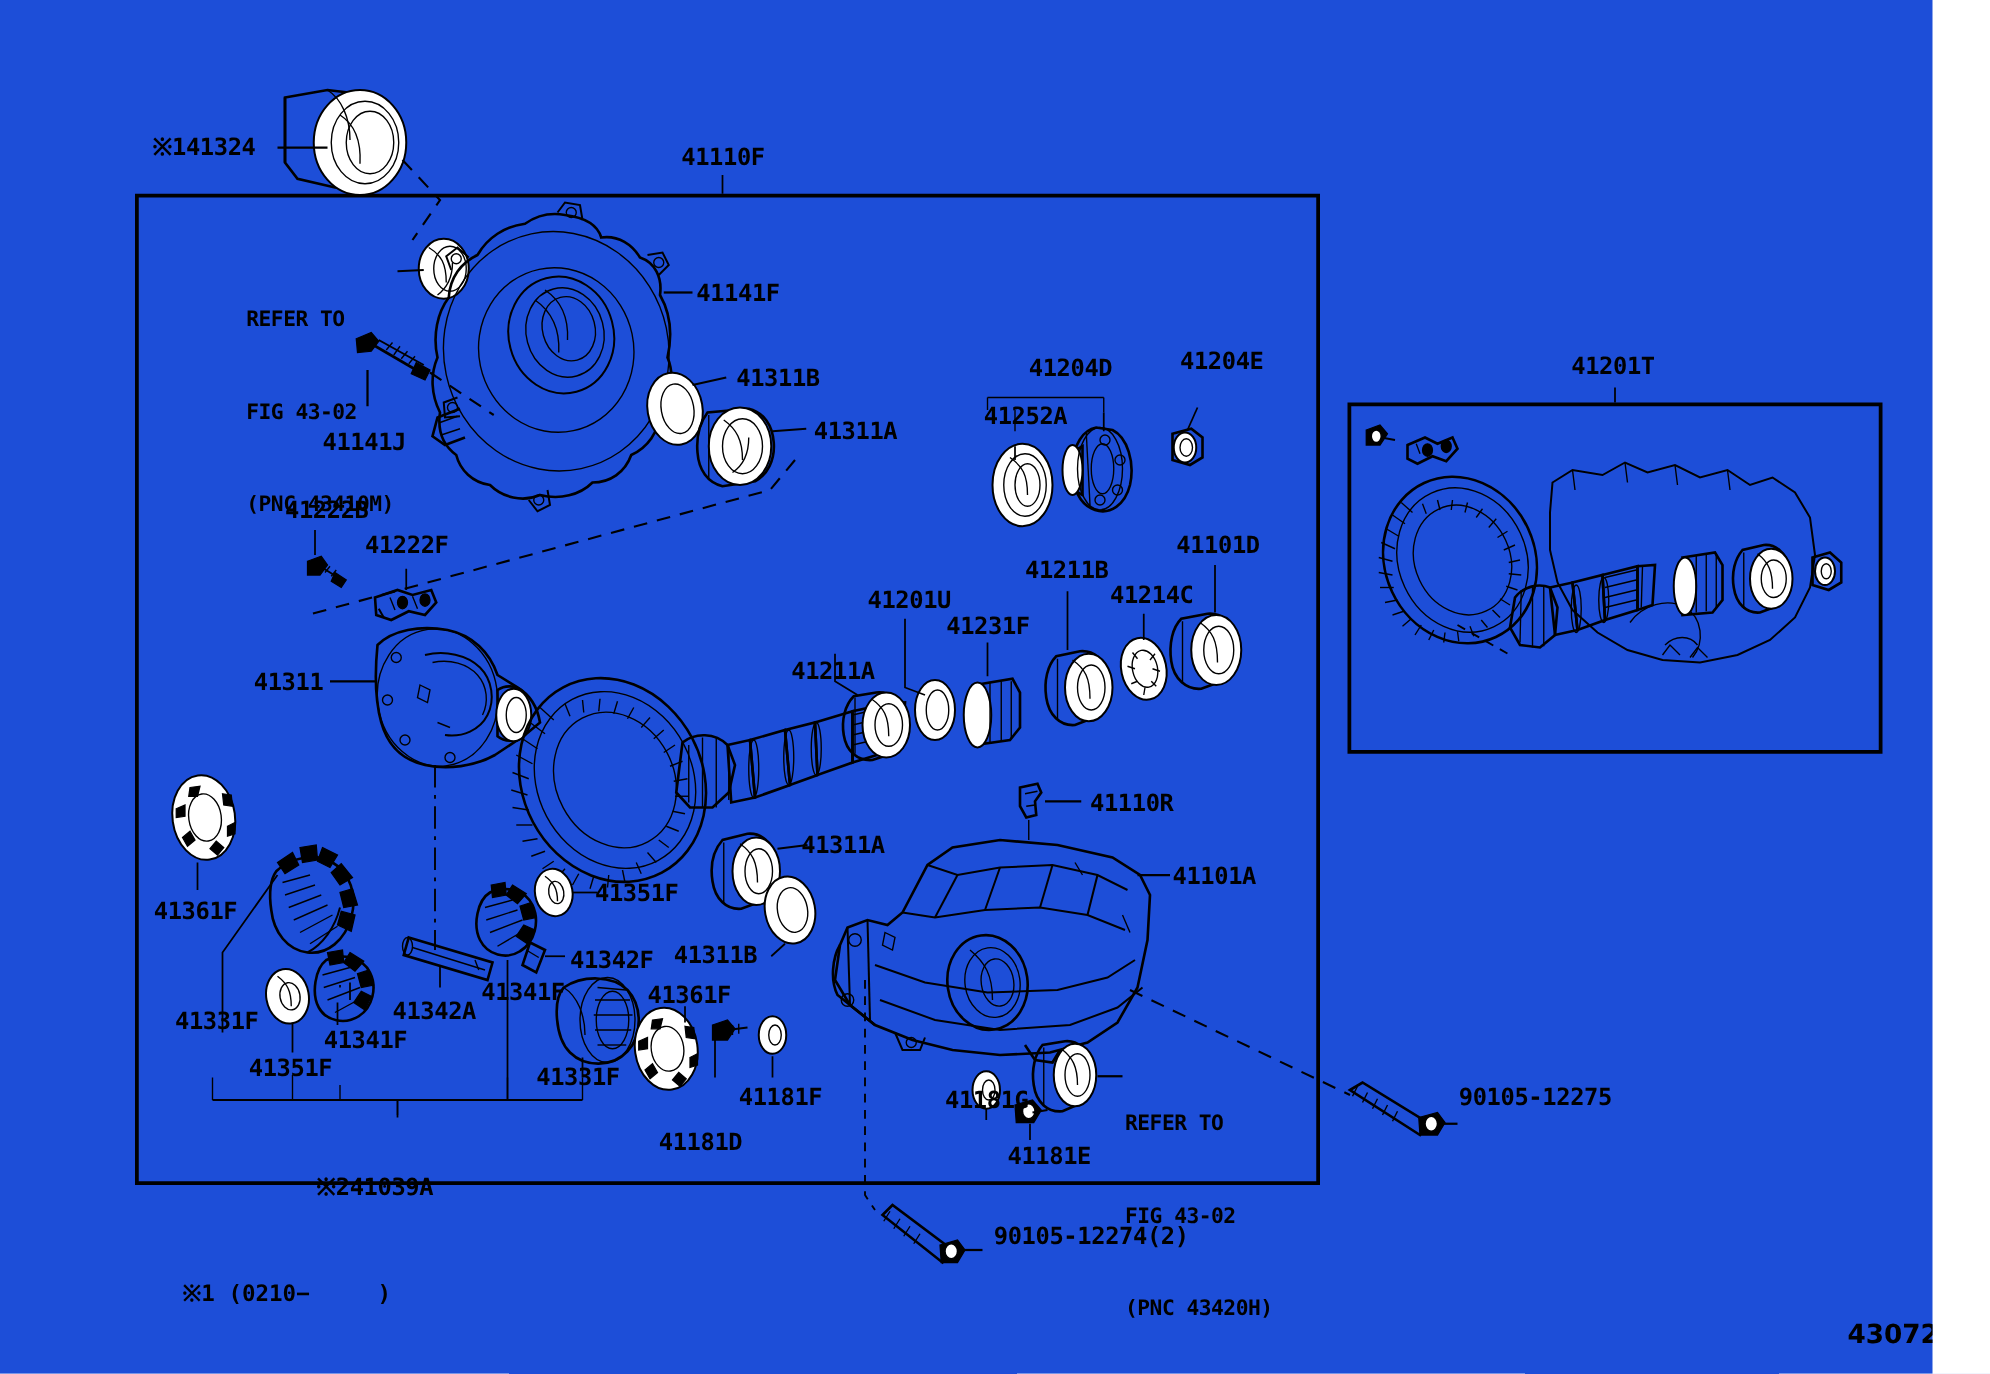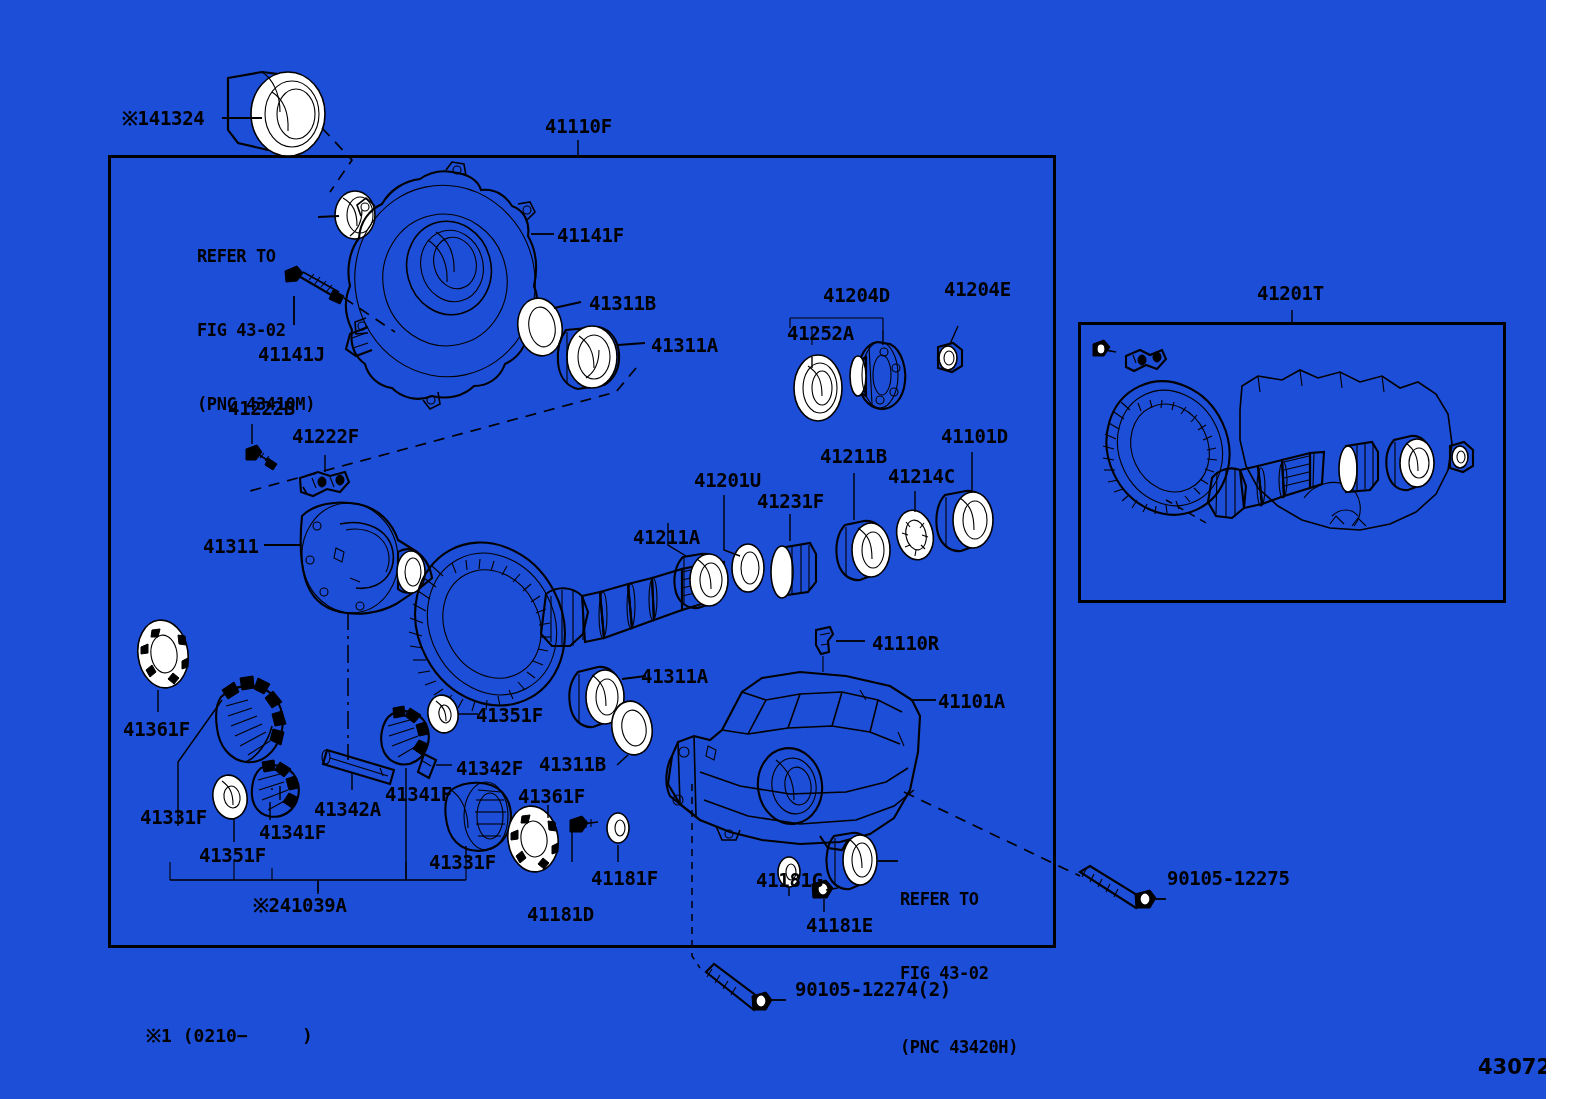--- a/index.html
+++ b/index.html
@@ -808,21 +808,21 @@
   <div class="lbl" style="left:385px; top:782px;">41341F</div>
   <div class="lbl" style="left:199px; top:843px;">41351F</div>
   <div class="lbl" style="left:314px; top:797px;text-align:center;">41342A</div>
   <div class="lbl" style="left:259px; top:820px;">41341F</div>
   <div class="lbl" style="left:518px; top:784px;">41361F</div>
   <div class="lbl" style="left:429px; top:850px;">41331F</div>
   <div class="lbl" style="left:591px; top:866px;">41181F</div>
   <div class="lbl" style="left:527px; top:902px;">41181D</div>
   <div class="lbl" style="left:756px; top:868px;">41181G</div>
   <div class="lbl" style="left:806px; top:913px;">41181E</div>
-  <div class="lbl" style="left:253px; top:893px;">※241039A</div>
+  <div class="lbl" style="left:253px; top:938px;">※241039A</div>
   <div class="lbl" style="left:1167px; top:866px;">90105-12275</div>
   <div class="lbl" style="left:795px; top:977px;">90105-12274(2)</div>
 
   <div class="refer" style="left:197px; top:195px;">
     <div>REFER TO</div>
     <div>FIG 43-02</div>
     <div>(PNC 43410M)</div>
   </div>
 
   <div class="refer" style="left:900px; top:838px;">

